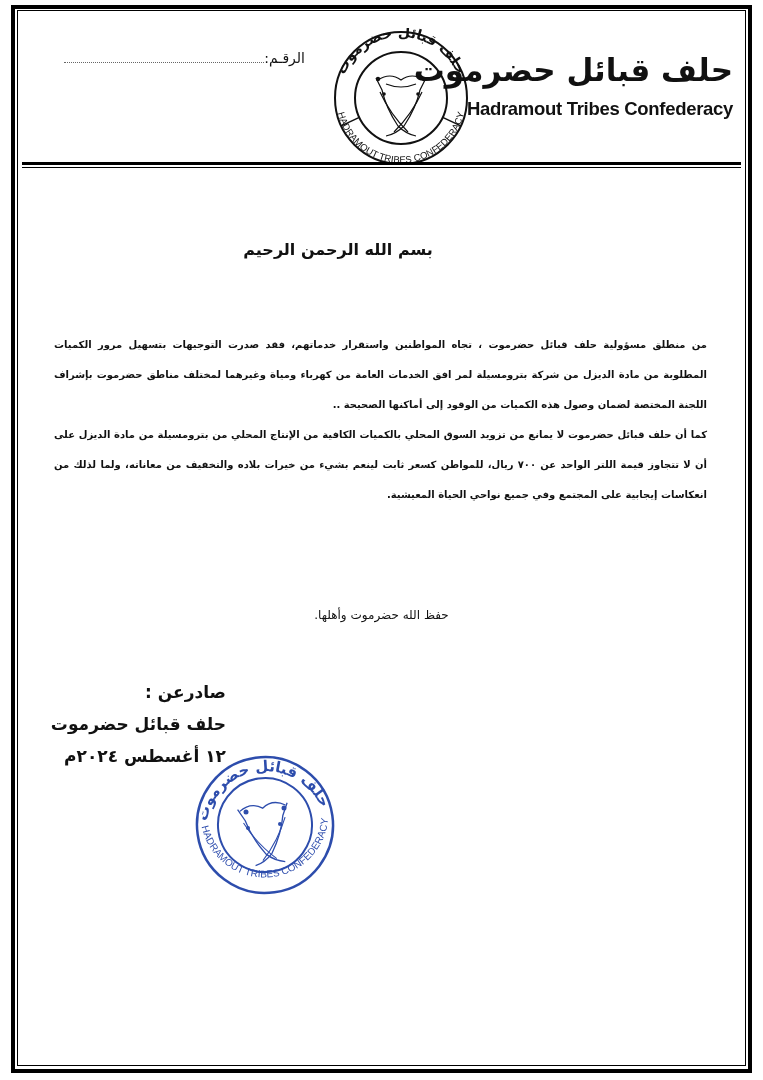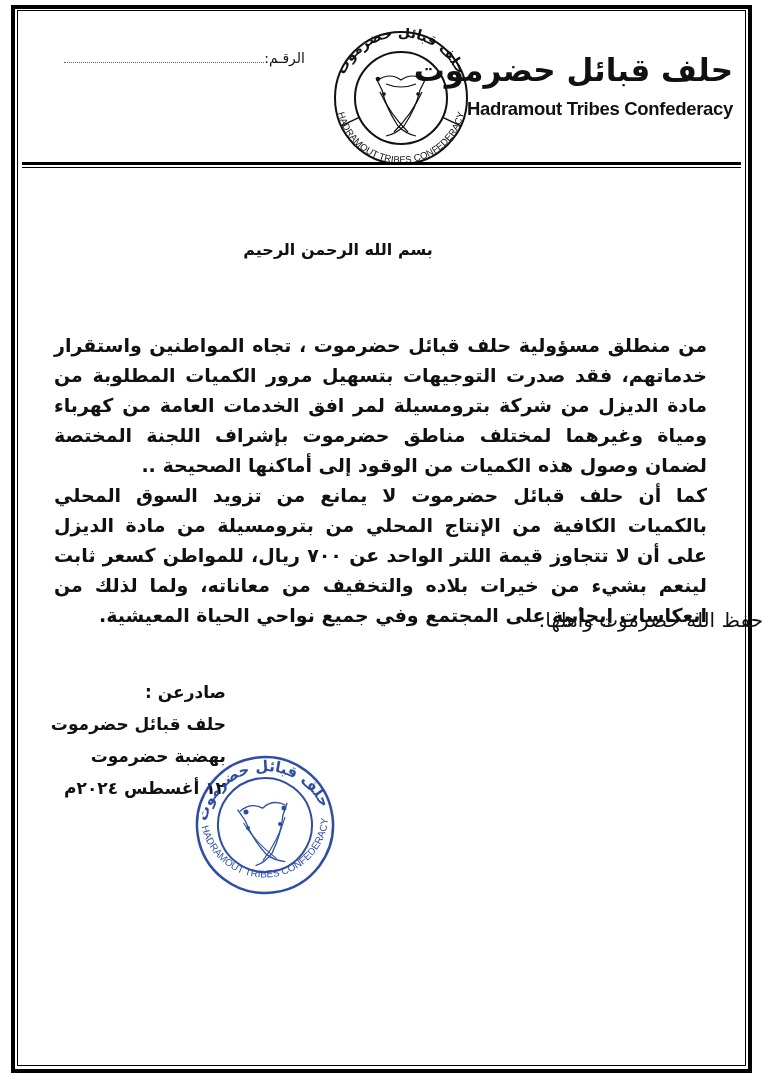--- a/index.html
+++ b/index.html
@@ -13,23 +13,23 @@
     .org-en { position: absolute; right: 10px; top: 86px; font-family: "Liberation Sans", sans-serif; font-weight: bold; font-size: 18.5px; white-space: nowrap; letter-spacing: -0.3px; }
     .meta-row { position: absolute; direction: rtl; font-family: "DejaVu Sans", sans-serif; font-size: 14px; white-space: nowrap; text-align: right; }
     .meta-row .label { font-weight: normal; }
     .meta-row .dots { display: inline-block; border-bottom: 1px dotted #666; vertical-align: baseline; }
     .meta-number { right: 438px; top: 38px; }
     .meta-number .dots { width: 200px; height: 10px; }
     .meta-date { right: 438px; top: 88px; }
     .meta-date .value { border-bottom: 1px dotted #666; padding-left: 40px; display: inline-block; }
     .logo { position: absolute; left: 306px; top: 16px; width: 150px; height: 140px; }
     .basmala { position: absolute; left: 0; width: 676px; top: 240px; text-align: center; direction: rtl; font-weight: bold; font-size: 16px; }
-    .body-text { position: absolute; left: 54px; width: 653px; top: 330px; direction: rtl; text-align: justify; text-align-last: right; font-size: 19px; font-weight: bold; line-height: 30px; }
+    .body-text { position: absolute; left: 54px; width: 653px; top: 330px; direction: rtl; text-align: justify; text-align-last: right; font-size: 10px; font-weight: bold; line-height: 30px; }
     .body-text p { margin: 0; }
-    .closing { position: absolute; left: 0; width: 763px; top: 608px; direction: rtl; font-size: 20px; }
+    .closing { position: absolute; left: 0; width: 763px; top: 608px; text-align: center; direction: rtl; font-size: 12px; }
     .signature { position: absolute; left: 56px; width: 170px; top: 676px; direction: rtl; font-weight: bold; font-size: 17px; line-height: 32px; }
     .signature div { white-space: nowrap; }
     .stamp { position: absolute; left: 190px; top: 750px; width: 150px; height: 150px; opacity: 0.92; }
   </style>
 </head>
 <body>
 
 <div class="frame-outer"></div>
 <div class="frame-inner"></div>
 
@@ -78,21 +78,20 @@
 <div class="body-text">
   <p>من منطلق مسؤولية حلف قبائل حضرموت ، تجاه المواطنين واستقرار خدماتهم، فقد صدرت التوجيهات بتسهيل مرور الكميات المطلوبة من مادة الديزل من شركة بترومسيلة لمر افق الخدمات العامة من كهرباء ومياة وغيرهما لمختلف مناطق حضرموت بإشراف اللجنة المختصة لضمان وصول هذه الكميات من الوقود إلى أماكنها الصحيحة ..</p>
   <p>كما أن حلف قبائل حضرموت لا يمانع من تزويد السوق المحلي بالكميات الكافية من الإنتاج المحلي من بترومسيلة من مادة الديزل على أن لا تتجاوز قيمة اللتر الواحد عن ٧٠٠ ريال، للمواطن كسعر ثابت لينعم بشيء من خيرات بلاده والتخفيف من معاناته، ولما لذلك من انعكاسات إيجابية على المجتمع وفي جميع نواحي الحياة المعيشية.</p>
 </div>
 
 <div class="closing">حفظ الله حضرموت وأهلها.</div>
 
 <div class="signature">
   <div>صادرعن :</div>
   <div>حلف قبائل حضرموت</div>
-  <div>بهضبة حضرموت</div>
   <div>١٢ أغسطس ٢٠٢٤م</div>
 </div>
 
 <svg class="stamp" viewBox="0 0 150 150">
   <defs>
     <path id="stTop" d="M 16 80 A 60 60 0 0 1 134 66"></path>
     <path id="stBot" d="M 12 78 A 64 64 0 0 0 138 70"></path>
   </defs>
   <g transform="rotate(-8 75 75)" stroke="#1c3ea6" fill="none">
     <circle cx="75" cy="75" r="68" stroke-width="2.5"></circle>

